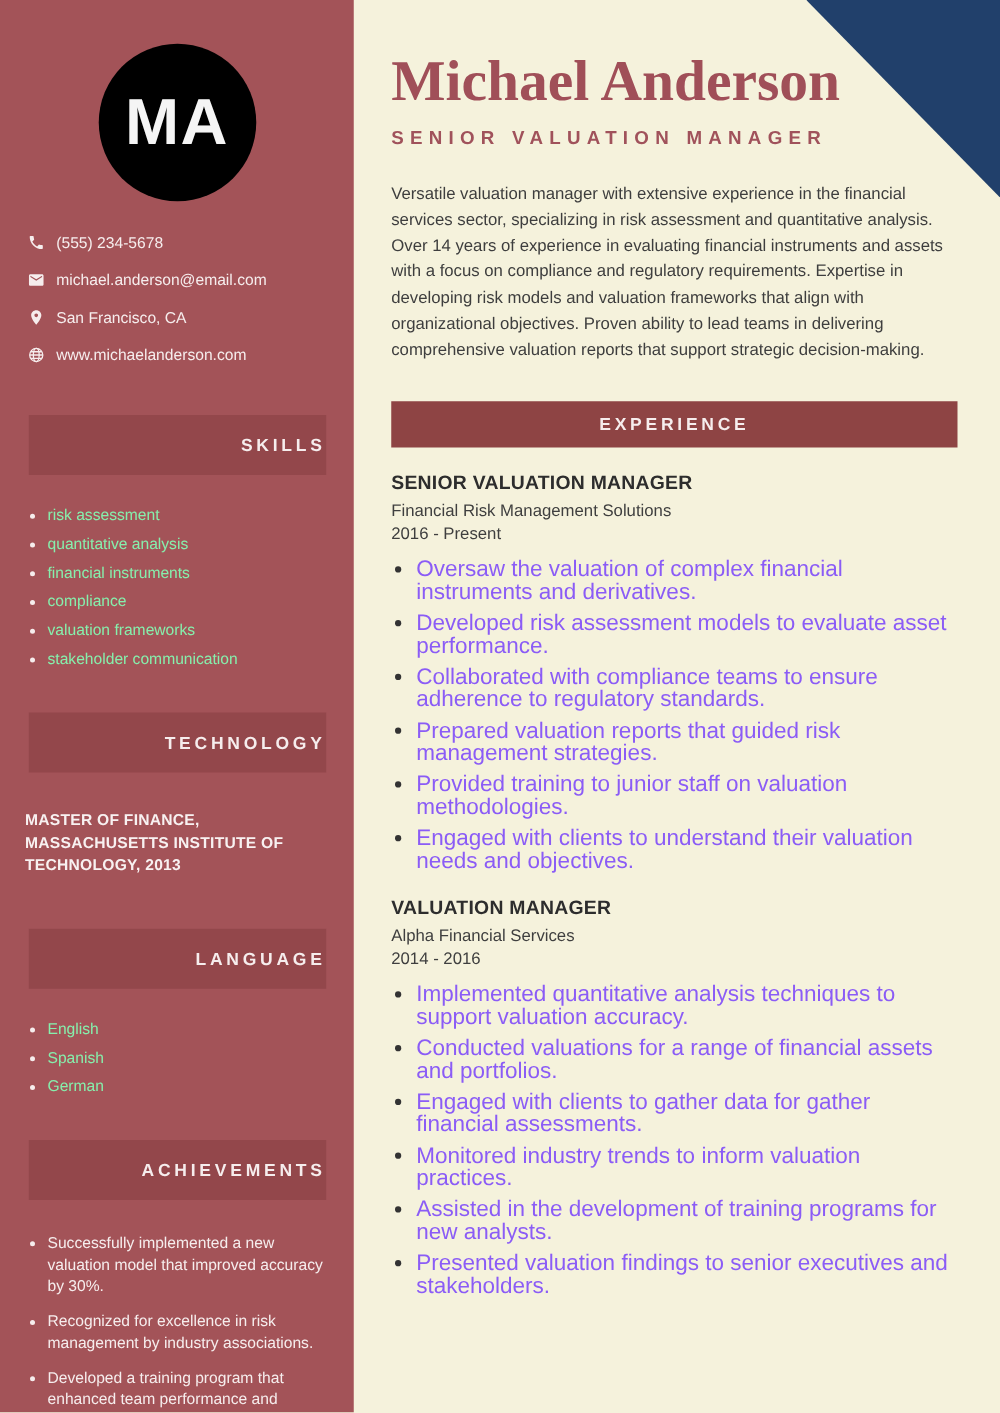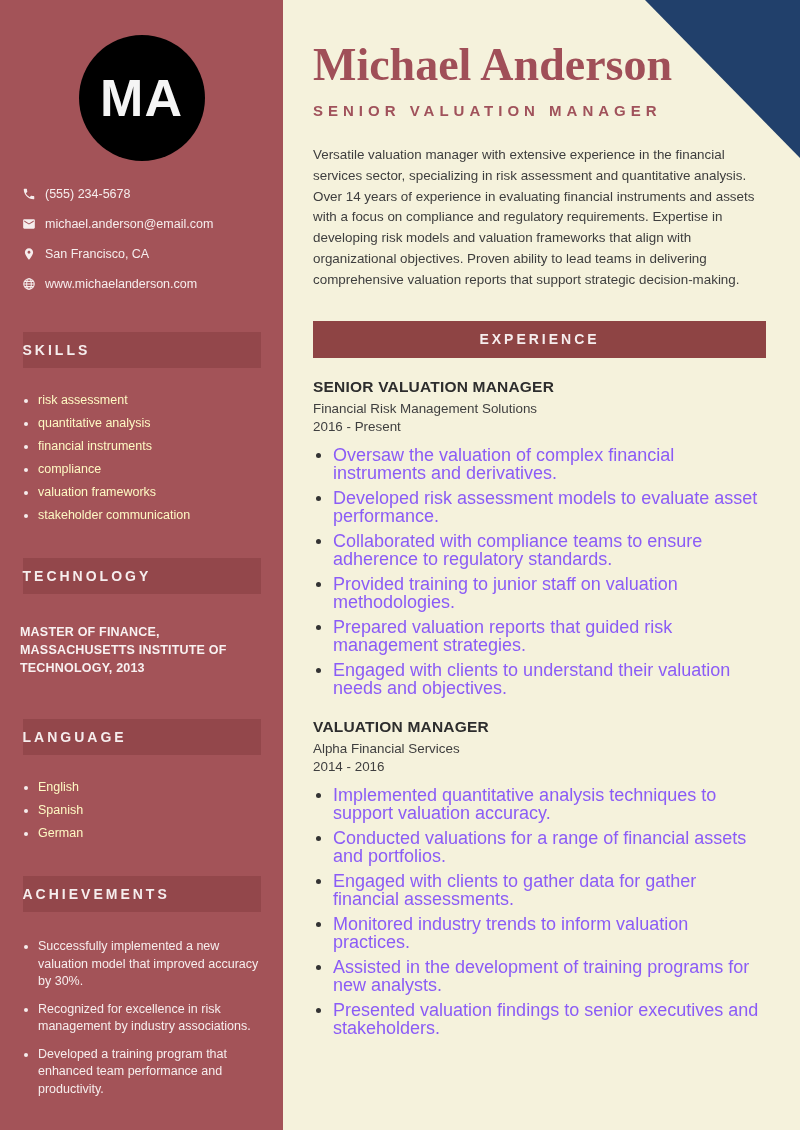--- a/index.html
+++ b/index.html
@@ -24,35 +24,35 @@
     display: flex; align-items: center; justify-content: center;
     color: #F5F5F5; font-size: 52px; font-weight: bold; letter-spacing: 1px;
   }
   .contact { margin: 26px 0 0 22px; }
   .contact-row { display: flex; align-items: center; margin-bottom: 16px; }
   .contact-row .cicon { width: 14px; height: 14px; margin-right: 9px; flex: 0 0 14px; display: inline-flex; }
   .contact-row .cicon svg { width: 14px; height: 14px; }
   .contact-row span.ctext { font-size: 12.5px; color: #F6EDED; }
 
   .side-banner {
-    margin: 0 auto; width: 238px; height: 36px;
+    margin: 0 auto; width: 238px; height: 48px;
     background: #93474B;
-    display: flex; align-items: center; justify-content: flex-start;
+    display: flex; align-items: center; justify-content: flex-end;
     color: #F6EDED; font-size: 14px; font-weight: bold; letter-spacing: 3px;
   }
   .banner-skills { margin-top: 41px; }
   .banner-education { margin-top: 36px; }
   .banner-language { margin-top: 42px; }
   .banner-achievements { margin-top: 36px; }
 
   ul.side-list { list-style: none; margin: 26px 0 0 24px; }
   ul.side-list li {
     position: relative; padding-left: 14px;
     font-size: 12.5px; line-height: 13px; margin-bottom: 10px;
-    color: #fef9c3;
+    color: #86efac;
   }
   ul.side-list li::before {
     content: ""; position: absolute; left: 0; top: 5px;
     width: 4px; height: 4px; border-radius: 50%; background: #F6EDED;
   }
   .edu-text {
     margin: 29px 20px 0 20px;
     font-size: 12.5px; font-weight: bold; line-height: 18px;
     color: #F8F1F1; letter-spacing: 0.2px;
   }
@@ -214,22 +214,22 @@
   </div>
 
   <section class="job">
     <h2 class="job-role">SENIOR VALUATION MANAGER</h2>
     <div class="job-company">Financial Risk Management Solutions</div>
     <div class="job-dates">2016 - Present</div>
     <ul class="job-bullets">
       <li>Oversaw the valuation of complex financial instruments and derivatives.</li>
       <li>Developed risk assessment models to evaluate asset performance.</li>
       <li>Collaborated with compliance teams to ensure adherence to regulatory standards.</li>
+      <li>Prepared valuation reports that guided risk management strategies.</li>
       <li>Provided training to junior staff on valuation methodologies.</li>
-      <li>Prepared valuation reports that guided risk management strategies.</li>
       <li>Engaged with clients to understand their valuation needs and objectives.</li>
     </ul>
   </section>
 
   <section class="job">
     <h2 class="job-role">VALUATION MANAGER</h2>
     <div class="job-company">Alpha Financial Services</div>
     <div class="job-dates">2014 - 2016</div>
     <ul class="job-bullets">
       <li>Implemented quantitative analysis techniques to support valuation accuracy.</li>

